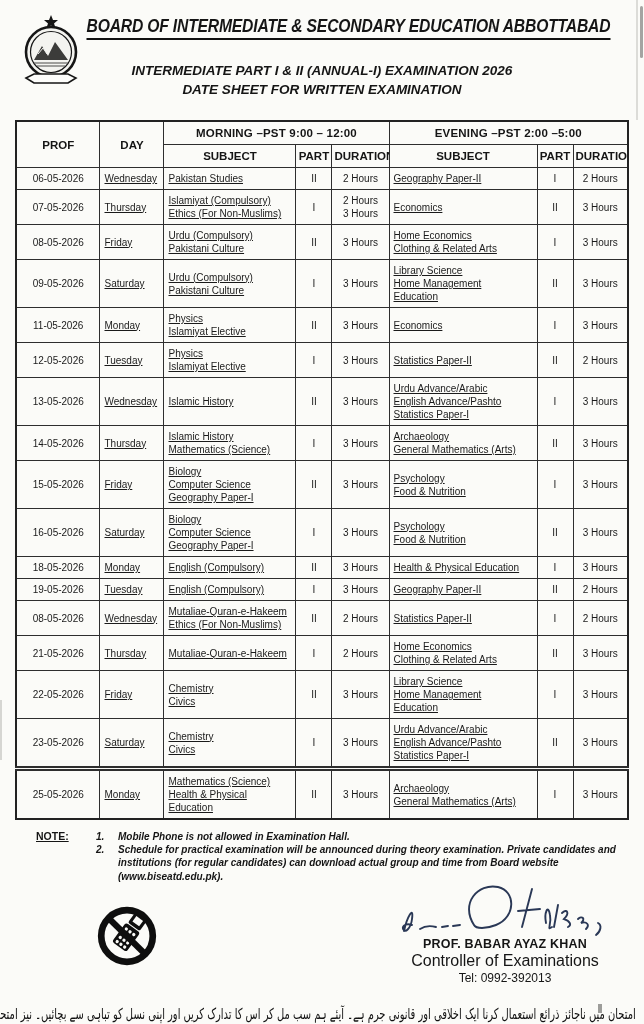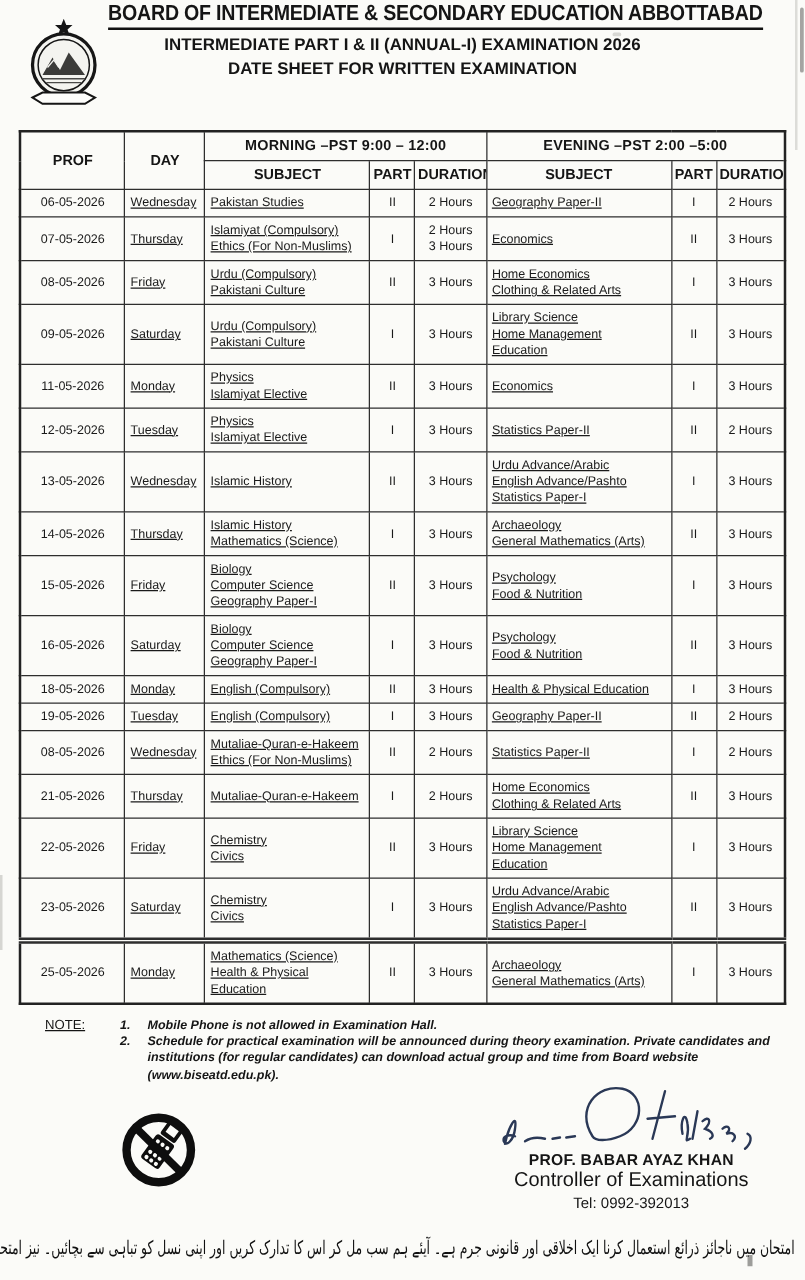--- a/index.html
+++ b/index.html
@@ -10,31 +10,31 @@
     color:#151515;
   }
   
   .artifact{position:absolute;pointer-events:none;}
   .edge-right-top{right:1px;top:6px;width:3px;height:52px;background:#8f8f8c;border-radius:2px;opacity:.8;}
   .edge-right-line{right:6px;top:0;width:2px;height:120px;background:#cfcfcb;opacity:.7;}
   .edge-left-mark{left:0;top:700px;width:2px;height:60px;background:#d6d6d2;}
   .corner-tick{left:598px;top:1004px;width:4px;height:9px;background:#9d9d9a;}
   .top-dot{left:490px;top:26px;width:7px;height:3px;background:#d8d8d4;border-radius:2px;}
   
-  .page-header{position:relative;padding-top:0;height:98px;}
+  .page-header{position:relative;padding-top:16px;height:98px;font-style:italic;}
   .logo{position:absolute;left:21px;top:14px;}
   .titles{text-align:center;}
   .board-name-row{padding-left:52px;text-align:center;}
   .board-name{
     display:inline-block;white-space:nowrap;
     font-size:17.5px;font-weight:bold;letter-spacing:-.2px;
     border-bottom:2.5px solid #111;padding-bottom:1px;
     transform-origin:center center;
   }
-  .sub-title{font-size:13.5px;font-weight:bold;line-height:1.4;margin-top:3px;}
+  .sub-title{font-size:13.5px;font-weight:bold;line-height:1.4;margin-top:22px;}
   .sub-title div{white-space:nowrap;}
   
   table.datesheet{
     border-collapse:collapse;table-layout:fixed;
     width:612px;margin:6px auto 0 auto;
     border:2px solid #222;
   }
   table.datesheet th, table.datesheet td{
     border:1px solid #2e2e2e;
     vertical-align:middle;
@@ -50,21 +50,21 @@
   table.datesheet td{
     font-size:10px;line-height:1.3;padding:4px 4px;
     color:#1a1a1a;
   }
   td.c{text-align:center;}
   td.l{text-align:left;padding-left:5px;text-decoration:underline;}
   tbody tr:last-child td{border-top:5px double #2e2e2e;}
   
   .note{display:flex;margin:10px 14px 0 36px;font-size:10px;}
   .note-label{
-    font-weight:normal;font-size:10.5px;text-decoration:underline;
+    font-weight:bold;font-size:10.5px;text-decoration:underline;
     width:58px;flex:none;
   }
   .note-items{flex:1;margin-left:2px;}
   .note-item{display:flex;font-weight:bold;font-style:italic;line-height:1.32;}
   .note-item .num{width:22px;flex:none;}
   .note-item .txt{flex:1;}
   
   .footer{position:relative;height:112px;margin-top:4px;}
   .no-phone{position:absolute;left:94px;top:16px;}
   .sig-block{position:absolute;right:8px;top:-6px;width:262px;text-align:center;}

